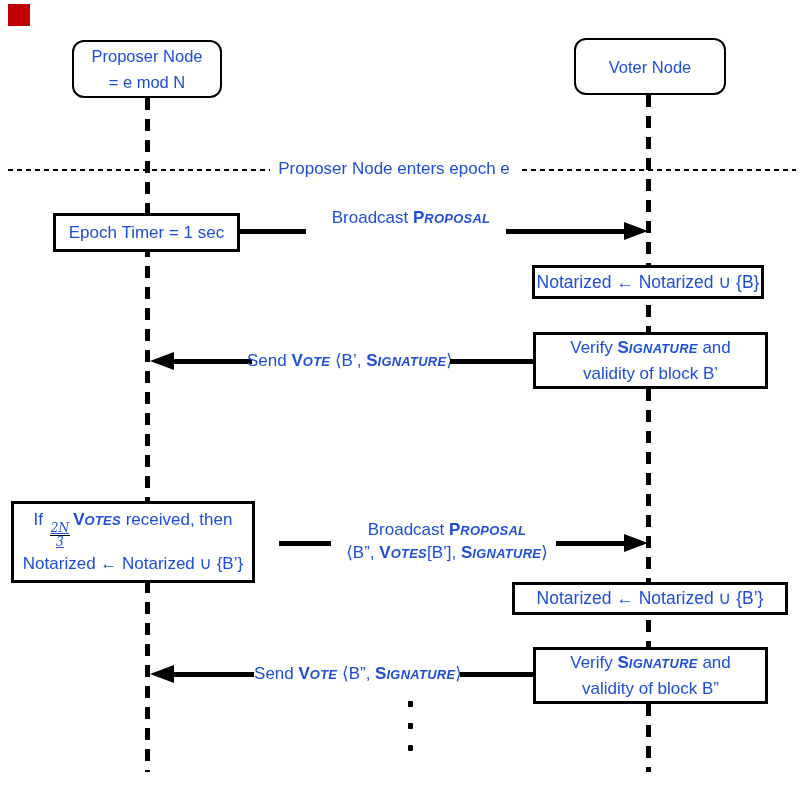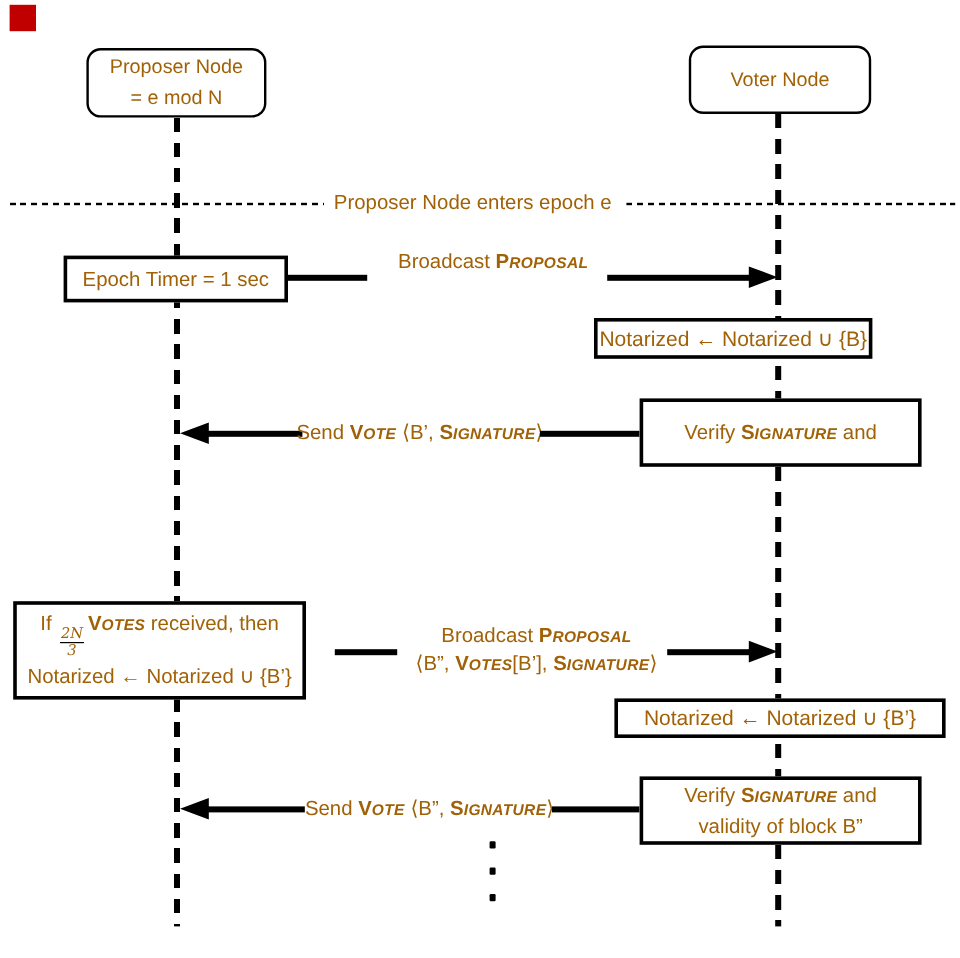--- a/index.html
+++ b/index.html
@@ -1,17 +1,17 @@
 <!DOCTYPE html>
 <html><head>
 <meta charset="utf-8">
 <style>
   html,body{margin:0;padding:0;background:#fff;}
   .canvas{position:relative;width:800px;height:798px;background:#ffffff;overflow:hidden;
-          font-family:"Liberation Sans","DejaVu Sans",sans-serif;color:#a16207;}
+          font-family:"Liberation Sans","DejaVu Sans",sans-serif;color:#1d4ed8;}
   .marker{position:absolute;left:8px;top:4px;width:22px;height:22px;background:#c00000;z-index:3;}
   .lifeline{position:absolute;width:5px;z-index:1;
             background:repeating-linear-gradient(to bottom,#000 0 12px,transparent 12px 21px);}
   .dash-h{position:absolute;height:2px;z-index:1;
           background:repeating-linear-gradient(to right,#000 0 5px,transparent 5px 9px);}
   .divider-label{position:absolute;transform:translateX(-50%);white-space:nowrap;
                  font-size:17px;z-index:2;}
   .actor{position:absolute;border:2.5px solid #000;border-radius:12px;background:#fff;
          display:flex;flex-direction:column;align-items:center;justify-content:center;
          text-align:center;font-size:16.5px;line-height:26px;z-index:2;box-sizing:border-box;}
@@ -25,21 +25,21 @@
   .ah-r{position:absolute;width:0;height:0;border-top:9.5px solid transparent;
         border-bottom:9.5px solid transparent;border-left:24px solid #000;z-index:2;}
   .ah-l{position:absolute;width:0;height:0;border-top:9.5px solid transparent;
         border-bottom:9.5px solid transparent;border-right:24px solid #000;z-index:2;}
   .msg{position:absolute;transform:translateX(-50%);text-align:center;white-space:nowrap;
        font-size:17px;line-height:22px;z-index:2;}
   .kw{font-weight:bold;}
   .kw-rest{font-size:0.76em;letter-spacing:0.3px;font-style:italic;}
   .frac{display:inline-flex;flex-direction:column;align-items:center;
         font-family:"DejaVu Serif",serif;font-style:italic;font-weight:normal;
-        font-size:0.72em;line-height:1.1;vertical-align:-0.5em;margin:0 3px 0 2px;}
+        font-size:0.72em;line-height:1.1;vertical-align:-0.5em;margin:0 3px 0 2px;text-decoration:underline;}
   .frac .num{border-bottom:1.5px solid #000;padding:0 1px;}
   .dot{position:absolute;left:408px;width:5px;height:6px;background:#000;border-radius:1px;z-index:2;}
 </style>
 </head>
 <body>
 
 <div class="canvas">
 
   <div class="marker"></div>
 
@@ -62,31 +62,32 @@
     <div>Epoch Timer = 1 sec</div>
   </div>
 
   <div class="bar" style="left:240px;top:229px;width:66px"></div>
   <div class="msg" style="left:411px;top:207px">
     <div><span>Broadcast </span><span class="kw"><span>P</span><span class="kw-rest">ROPOSAL</span></span></div>
   </div>
   <div class="bar" style="left:506px;top:229px;width:120px"></div>
   <div class="ah-r" style="left:624px;top:222px"></div>
 
-  <div class="box nz" style="left:495px;top:265px;width:232px;height:34px">
+  <div class="box nz" style="left:532px;top:265px;width:232px;height:34px">
     <div>Notarized ← Notarized ∪ {B}</div>
   </div>
 
   <div class="ah-l" style="left:150px;top:352px"></div>
   <div class="bar" style="left:172px;top:359px;width:80px"></div>
   <div class="msg" style="left:350px;top:350px"><span>Send </span><span class="kw"><span>V</span><span class="kw-rest">OTE</span></span><span> ⟨B’, </span><span class="kw"><span>S</span><span class="kw-rest">IGNATURE</span></span><span>⟩</span></div>
   <div class="bar" style="left:450px;top:359px;width:83px"></div>
 
   <div class="box" style="left:533px;top:332px;width:235px;height:57px">
     <div class="bl"><span>Verify </span><span class="kw"><span>S</span><span class="kw-rest">IGNATURE</span></span><span> and</span></div>
+    <div class="bl">validity of block B’</div>
   </div>
 
   <div class="box ifbox" style="left:11px;top:501px;width:244px;height:82px">
     <div class="bl"><span>If </span><span class="frac">
           <span class="num">2N</span>
           <span class="den">3</span>
         </span><span class="kw"><span>V</span><span class="kw-rest">OTES</span></span><span> received, then</span></div>
     <div class="bl">Notarized ← Notarized ∪ {B’}</div>
   </div>
 

